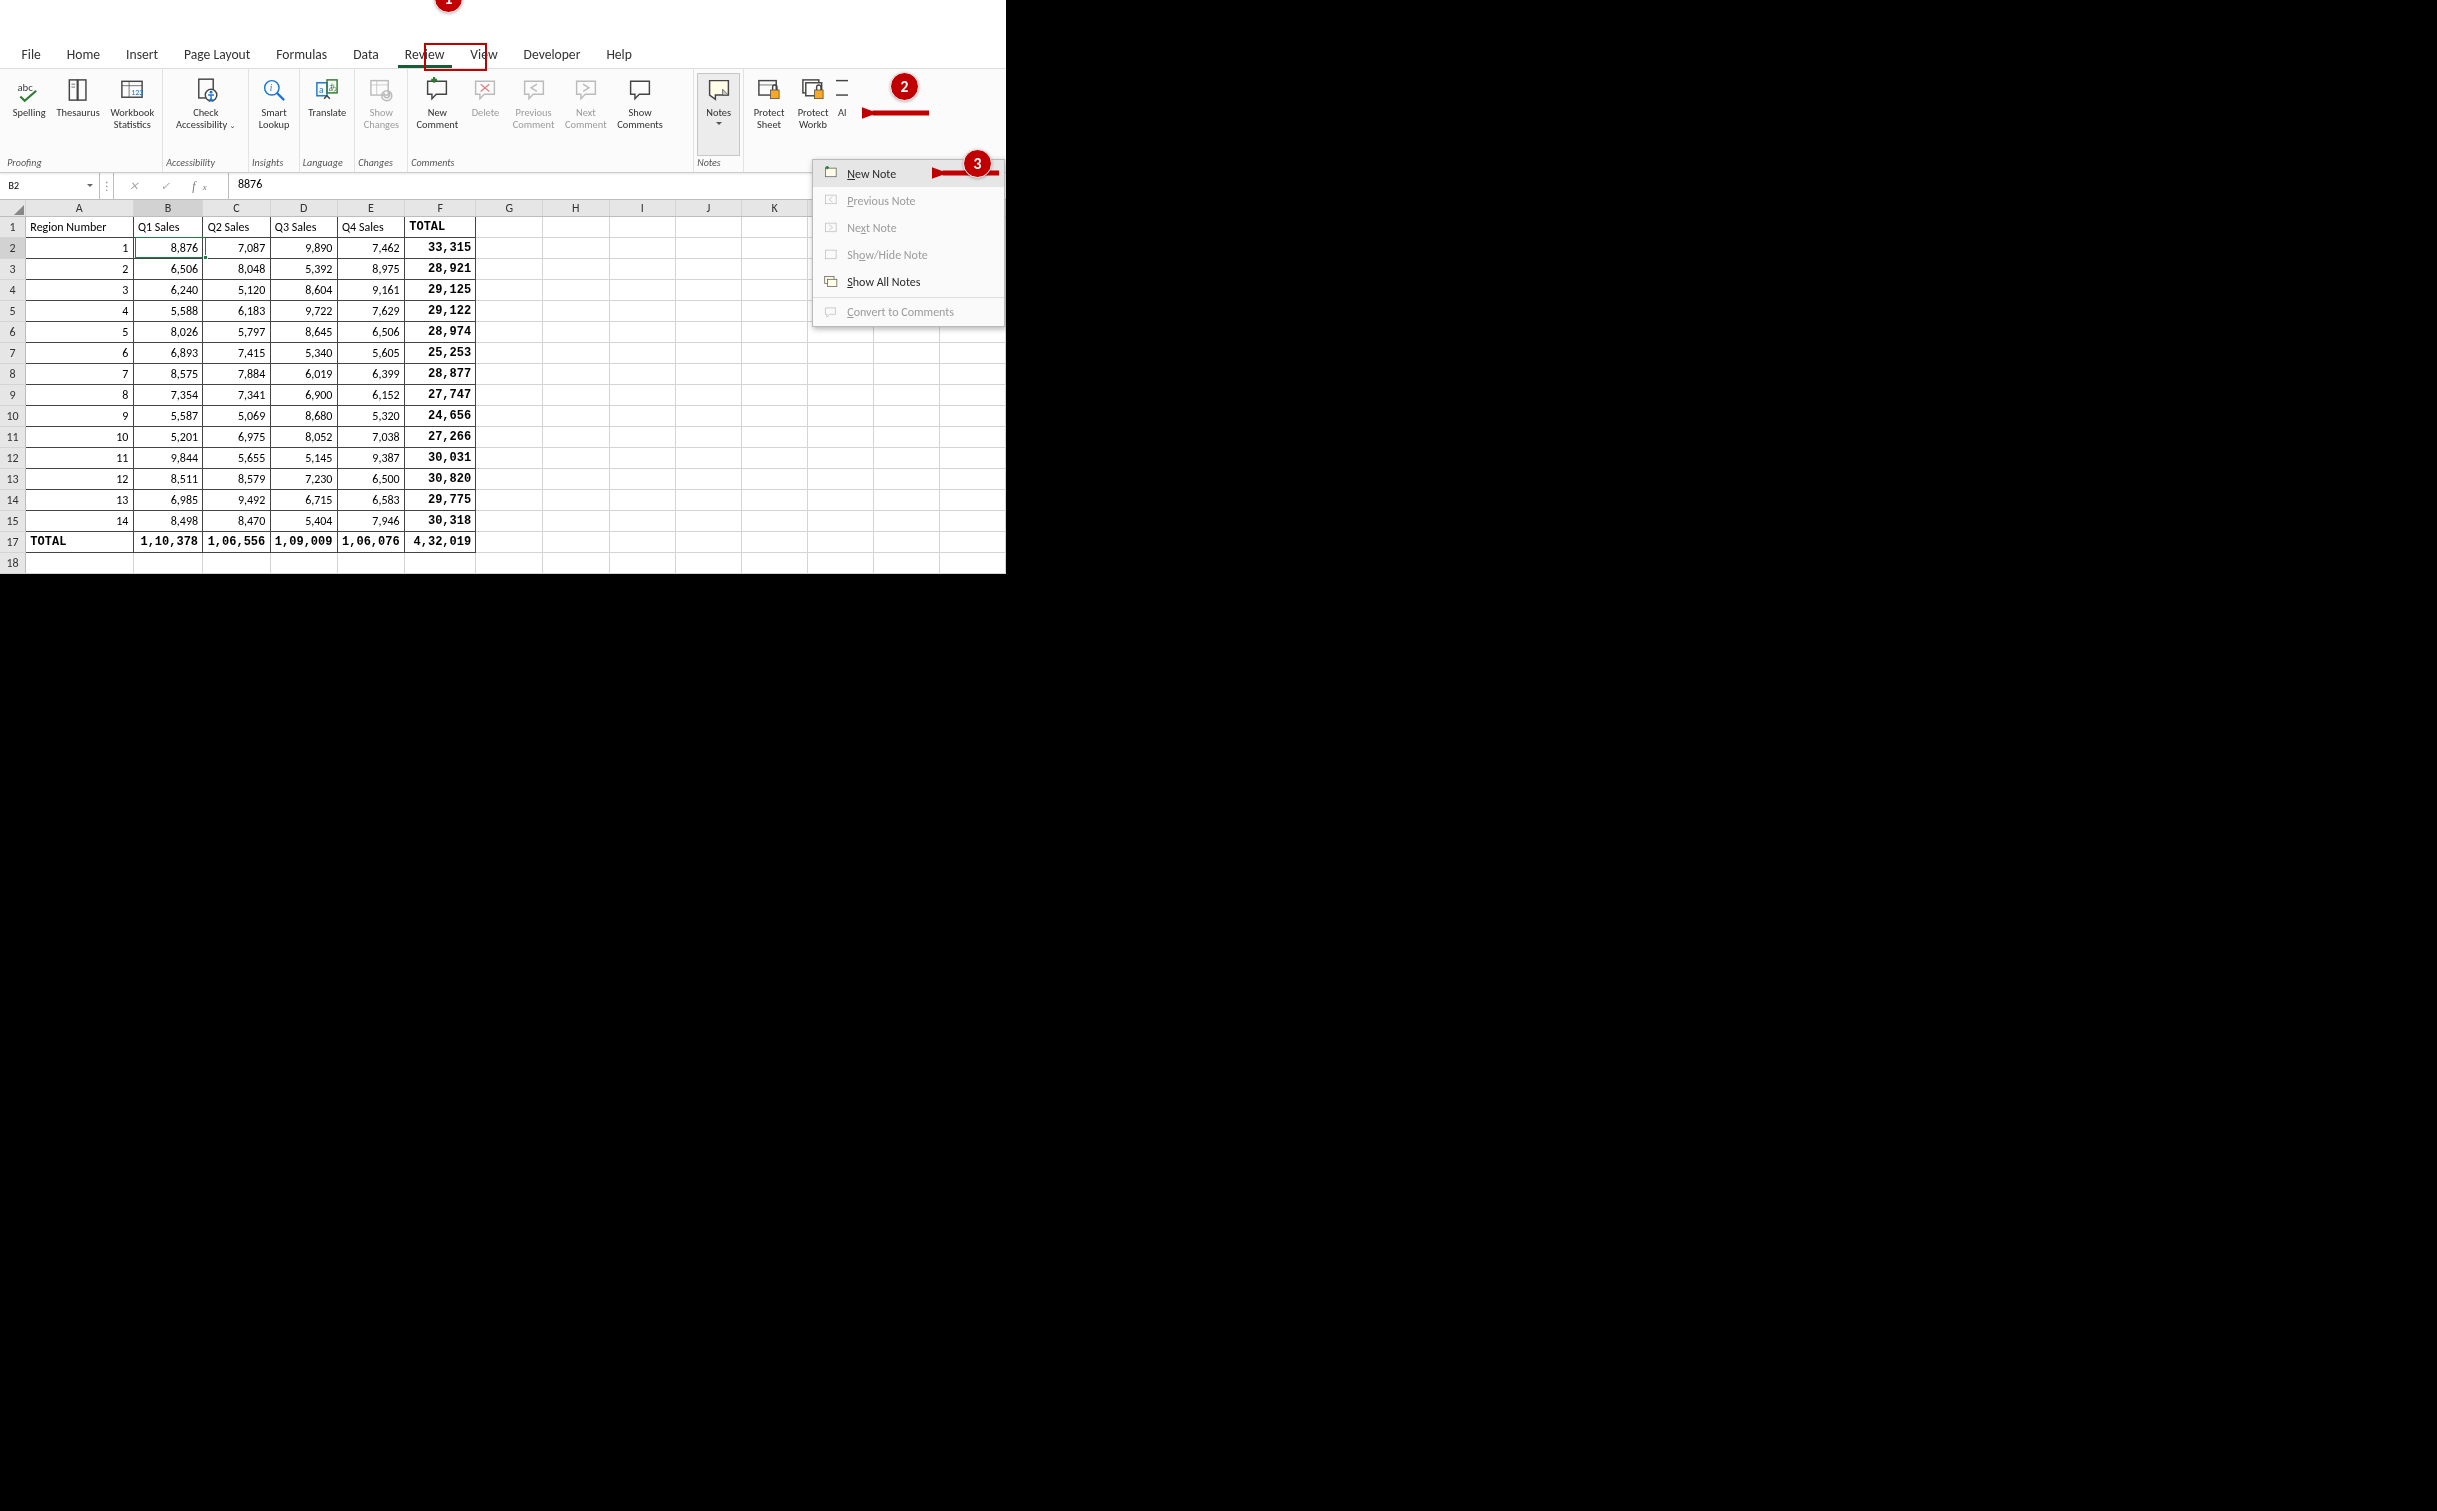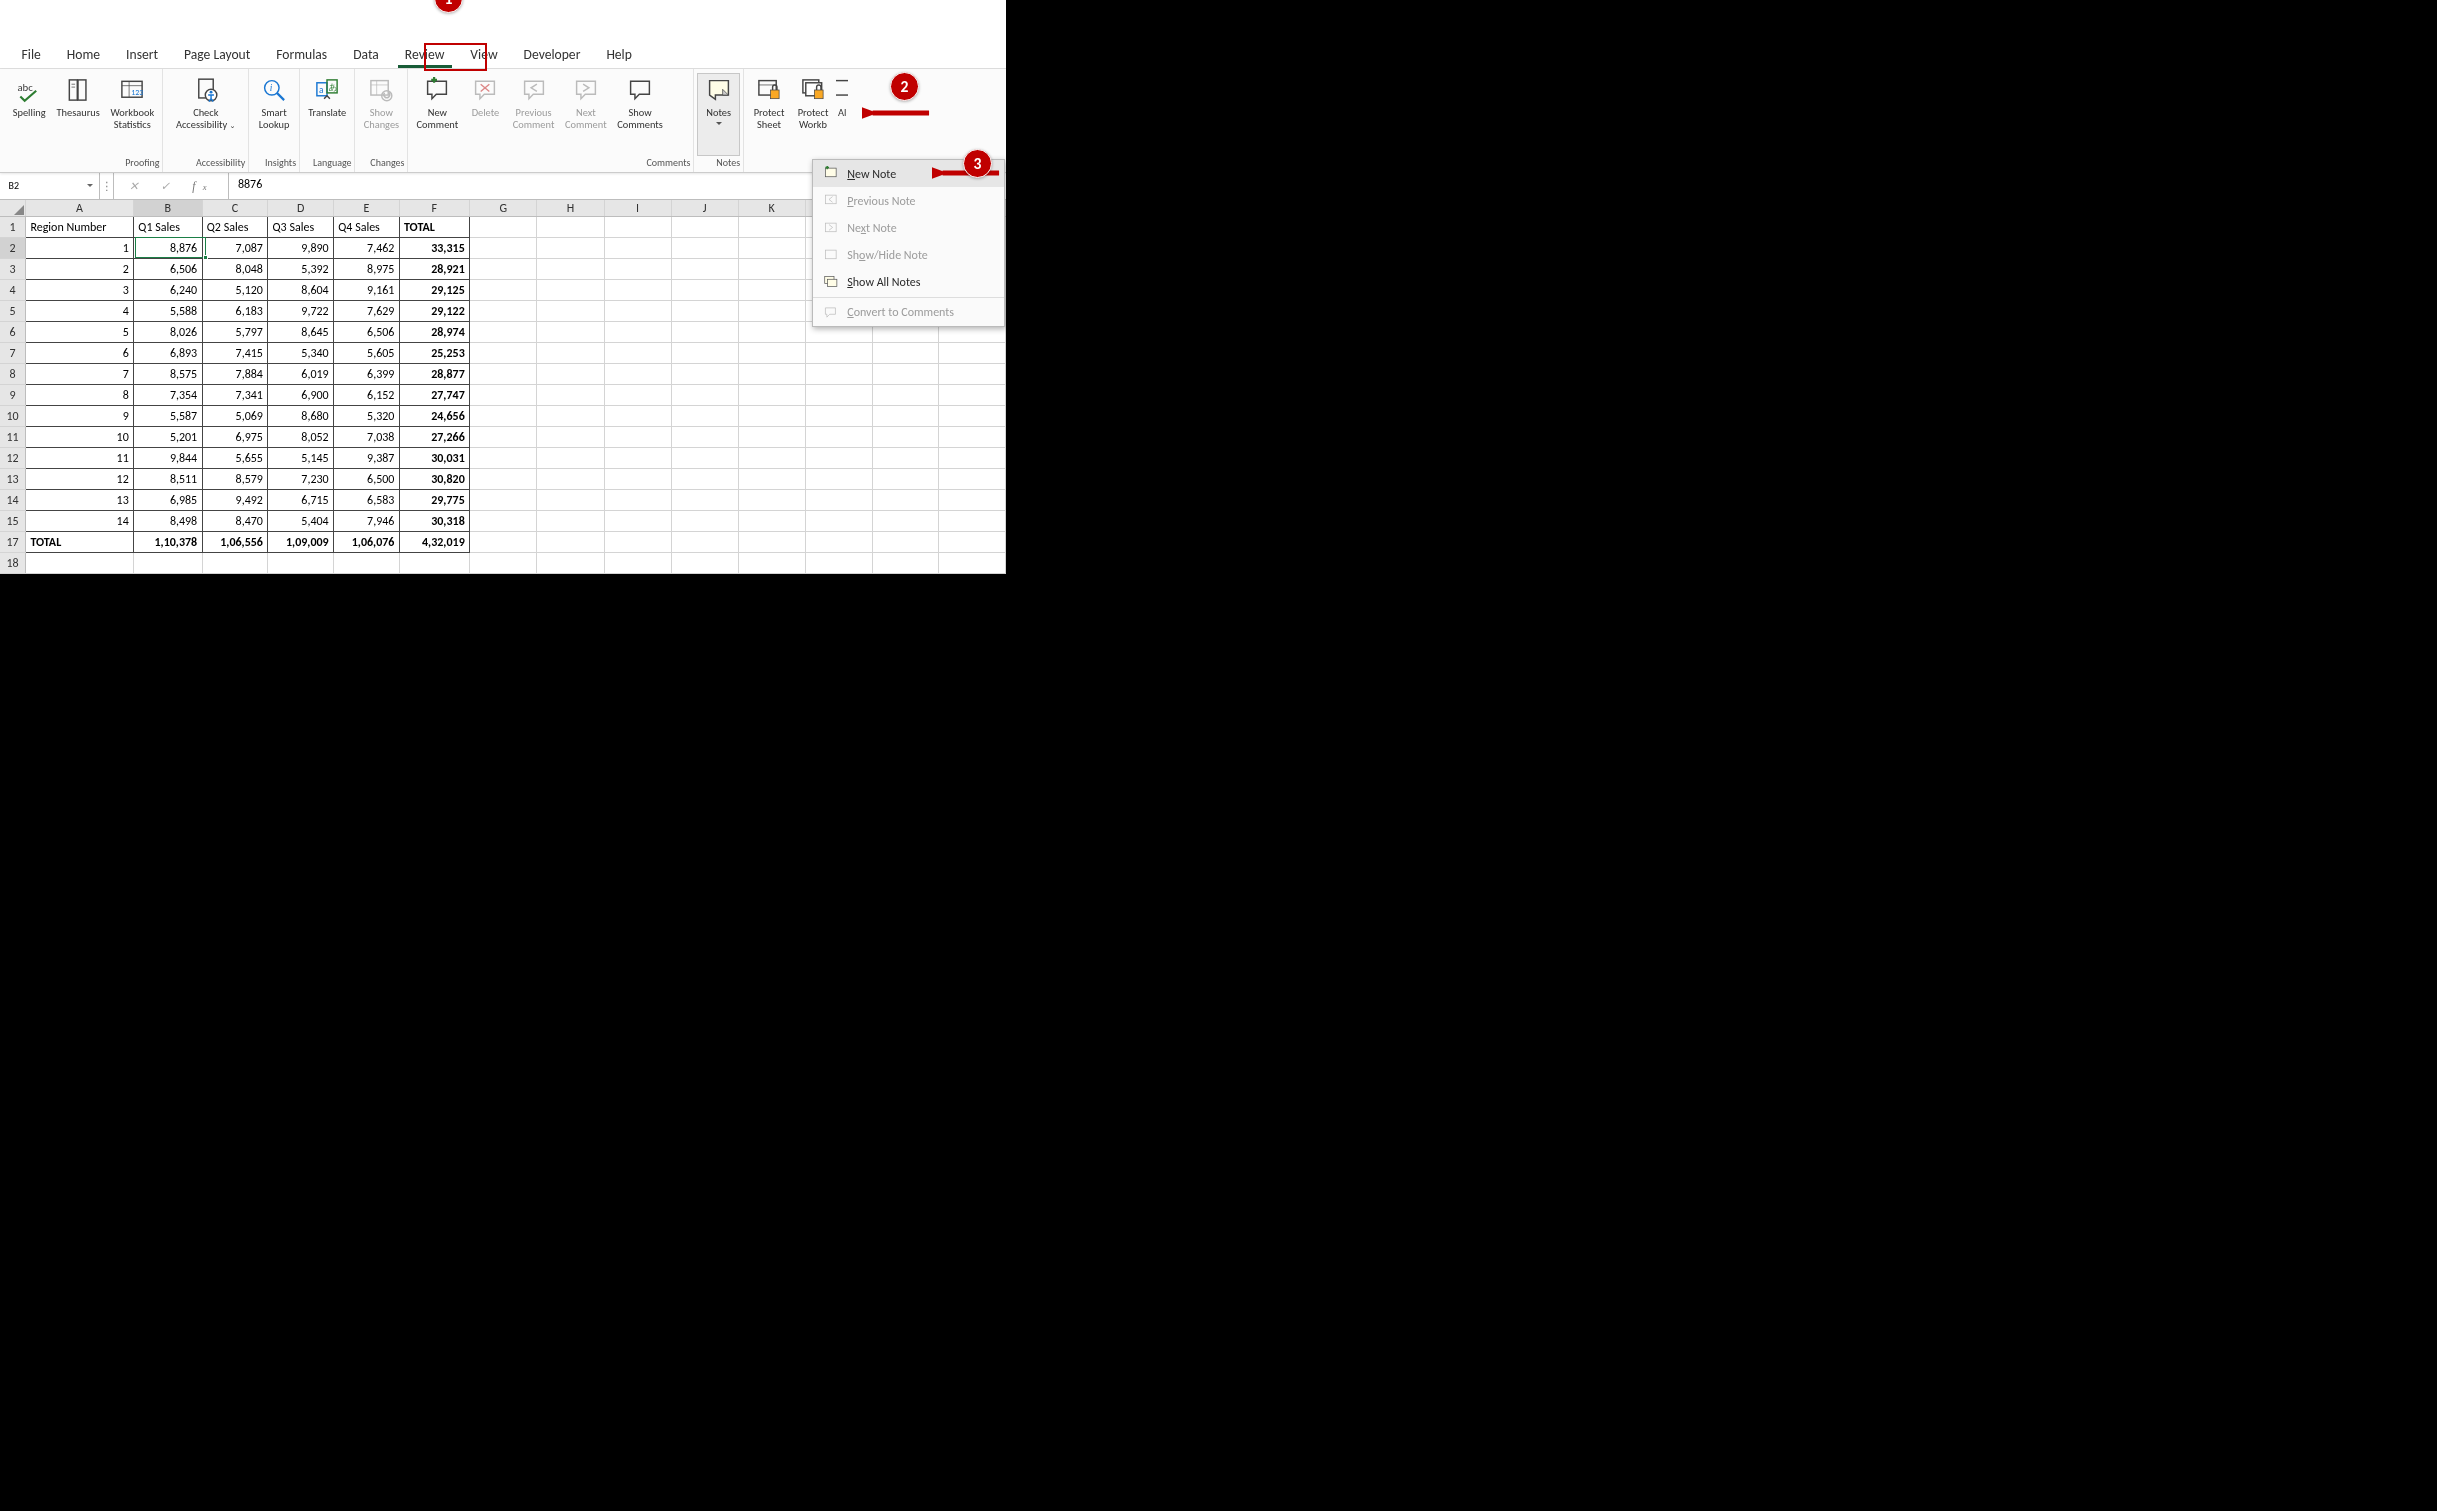--- a/index.html
+++ b/index.html
@@ -76,22 +76,23 @@
     background: #fbfbfb;
   }
   .group {
     display: flex; flex-direction: column; justify-content: space-between;
     padding: 4.3px 2.9px 1.4px;
     border-right: 0.7px solid #e3e3e3;
   }
   .group:last-of-type { border-right: none; }
   .group-buttons { display: flex; gap: 0; align-items: flex-start; height: 100%; }
   .group-label {
-    text-align: right; font-size: 10px; color: #555;
+    text-align: left; font-size: 10px; color: #555;
     padding-bottom: 1.4px;
+    font-style: italic;
   }
   .rbtn {
     display: flex; flex-direction: column; align-items: center; justify-content: flex-start;
     min-width: 44px; padding: 1.4px 4.3px 0;
     font-size: 10.4px; color: #333; text-align: center; line-height: 1.15;
     border: 0.7px solid transparent;
     height: 100%;
   }
   .rbtn.gray { color: #9c9c9c; }
   .rbtn.open { background: #ececec; border-color: #c7c7c7; padding-bottom:2.9px;}
@@ -165,21 +166,21 @@
     font-weight: 400; color:#333; text-align:center;
     width: 26px;
     border-right-color: var(--border);
   }
   th.ch.sel, th.rh.sel { background:#d2d2d2; }
   .corner { width:26px; background:var(--header-bg); border-right:0.7px solid var(--border); border-bottom:0.7px solid var(--border); position:relative;}
   .corner::after{ content:""; position:absolute; right:1.4px; bottom:1.4px; border:5px solid transparent; border-bottom-color:#888; border-right-color:#888;}
 
   td.hasborder { border-color: #444 !important; }
   td.num { text-align: right; }
-  td.bold, th.bold { font-weight: 700; }
+  td.bold, th.bold { font-weight: 700; font-family: Liberation Mono, monospace; }
   
   .cA{width:110px;} .cB{width:70px;} .cC{width:67px;} .cD{width:67px;} .cE{width:67px;} .cF{width:72px;}
   .cRest{width:72px;}
 
   
   .sel-outline {
     position:absolute; z-index:5;
     border: 1.4px solid var(--sel-border);
     pointer-events:none;
   }

